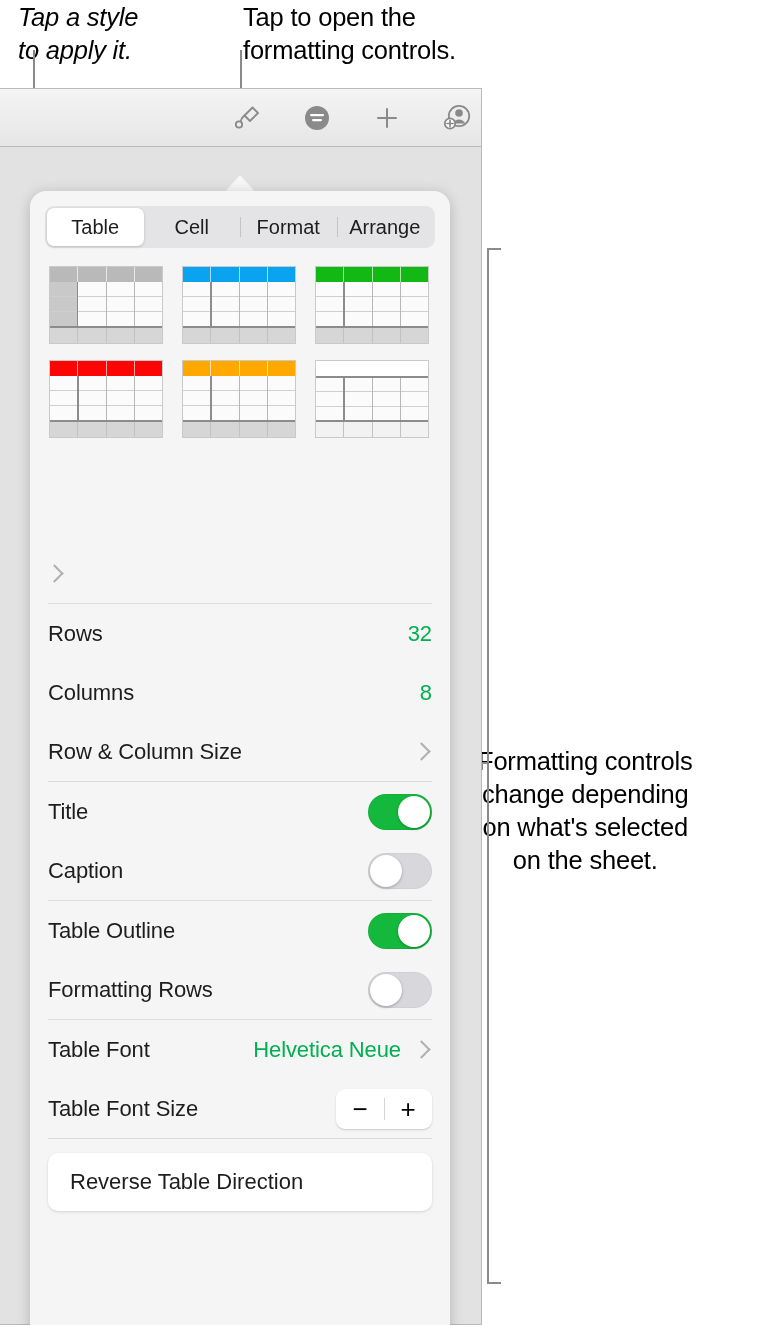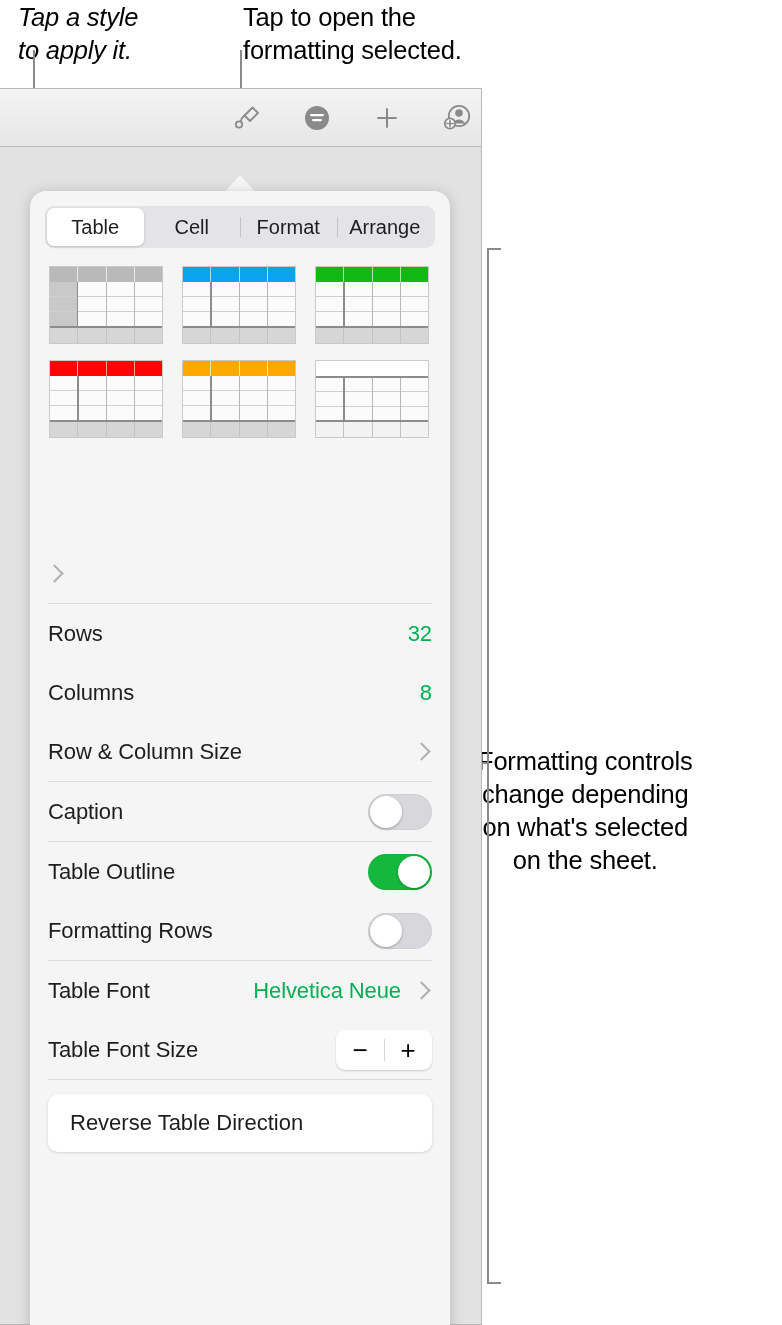--- a/index.html
+++ b/index.html
@@ -156,21 +156,21 @@
     padding-left:22px;box-sizing:border-box;
   }
   #reverse-button span{font-size:22px;color:#1d1d1f;}
 </style>
 </head>
 <body>
 
 <div class="callout-text" id="callout-style-text">Tap a style
 to apply it.</div>
 <div class="callout-text" id="callout-format-text">Tap to open the
-formatting selected.</div>
+formatting controls.</div>
 <div class="callout-text" id="callout-controls-text">Formatting controls
 change depending
 on what's selected
 on the sheet.</div>
 
 <div class="leader" id="leader-style-v"></div>
 <div class="leader" id="leader-style-h"></div>
 <div class="leader" id="leader-format-v"></div>
 
 <div class="leader" id="bracket-v"></div>
@@ -472,20 +472,28 @@
           </div>
         </div>
         <div class="row">
           <div class="row-label">Row &amp; Column Size</div>
           <div class="row-right">
             <div class="chevron"></div>
           </div>
         </div>
         <div class="divider"></div>
         <div class="row">
+          <div class="row-label">Title</div>
+          <div class="row-right">
+            <div class="toggle on">
+              <div class="knob"></div>
+            </div>
+          </div>
+        </div>
+        <div class="row">
           <div class="row-label">Caption</div>
           <div class="row-right">
             <div class="toggle">
               <div class="knob"></div>
             </div>
           </div>
         </div>
         <div class="divider"></div>
         <div class="row">
           <div class="row-label">Table Outline</div>

